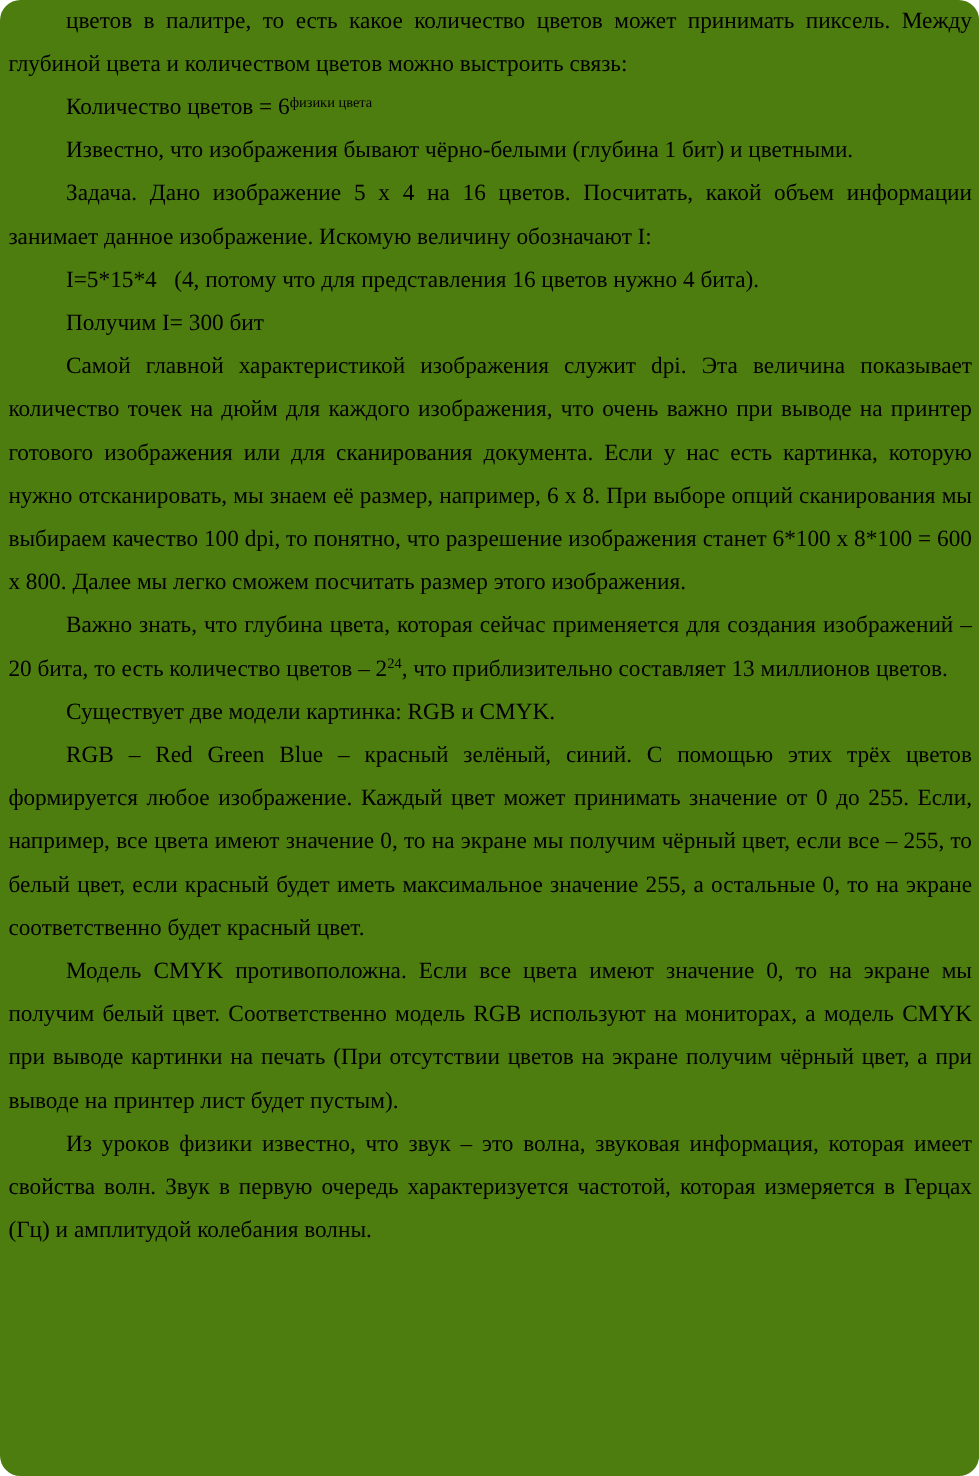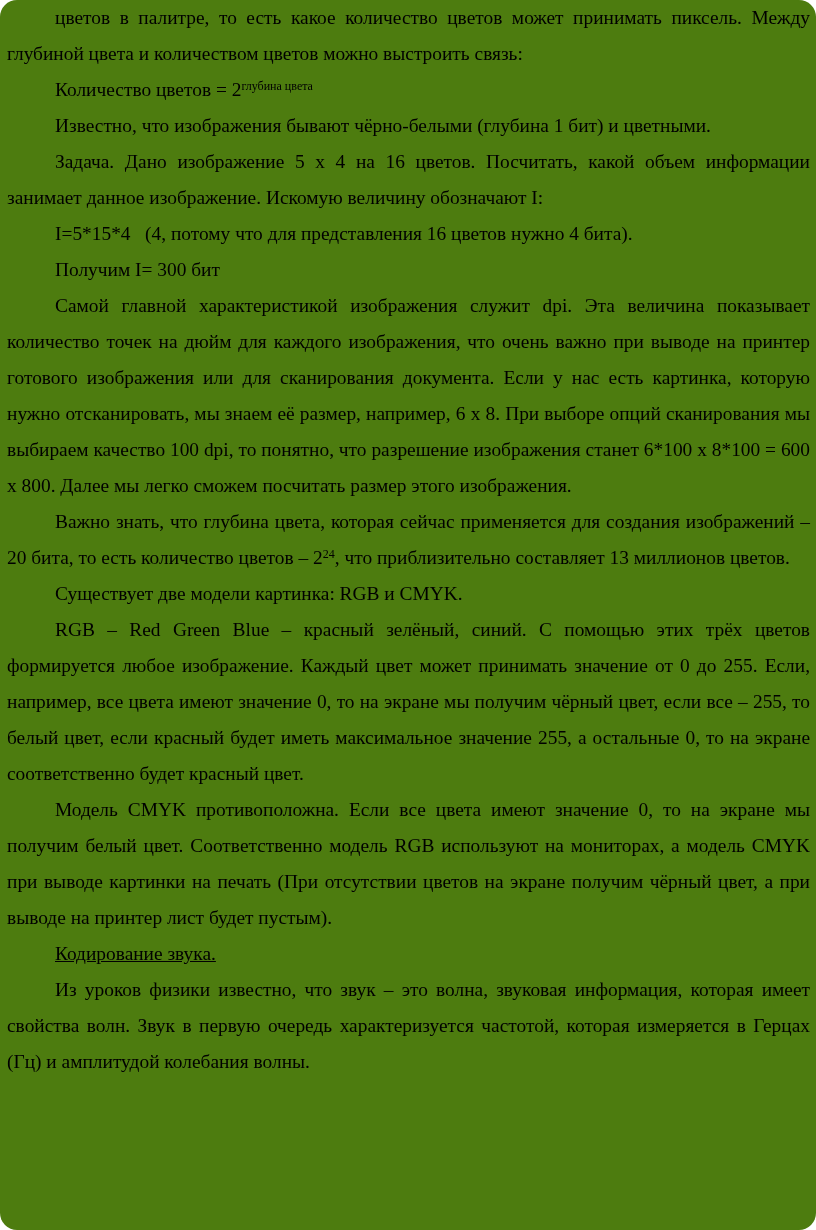--- a/index.html
+++ b/index.html
@@ -35,38 +35,37 @@
   }
   .underline { text-decoration: underline; }
 </style>
 </head>
 <body>
 
 <div class="page">
 
   <p class="para"><span class="run">цветов в палитре, то есть какое количество цветов может принимать пиксель. Между глубиной цвета и количеством цветов можно выстроить связь:</span></p>
 
-  <p class="para"><span class="run">Количество цветов = 2</span><sup class="sup">глубина цвета</sup></p>
+  <p class="para"><span class="run">Количество цветов = 6</span><sup class="sup">физики цвета</sup></p>
 
 
   <p class="para"><span class="run">Известно, что изображения бывают чёрно-белыми (глубина 1 бит) и цветными.</span></p>
 
   <p class="para"><span class="run">Задача. Дано изображение 5 х 4 на 16 цветов. Посчитать, какой объем информации занимает данное изображение. Искомую величину обозначают I:</span></p>
 
   <p class="para"><span class="run">I=5*15*4&nbsp;&nbsp; (4, потому что для представления 16 цветов нужно 4 бита).</span></p>
 
   <p class="para"><span class="run">Получим I= 300 бит</span></p>
 
   <p class="para"><span class="run">Самой главной характеристикой изображения служит dpi. Эта величина показывает количество точек на дюйм для каждого изображения, что очень важно при выводе на принтер готового изображения или для сканирования документа. Если у нас есть картинка, которую нужно отсканировать, мы знаем её размер, например, 6 х 8. При выборе опций сканирования мы выбираем качество 100 dpi, то понятно, что разрешение изображения станет 6*100 х 8*100 = 600 х 800. Далее мы легко сможем посчитать размер этого изображения.</span></p>
 
   <p class="para"><span class="run">Важно знать, что глубина цвета, которая сейчас применяется для создания изображений – 20 бита, то есть количество цветов – 2</span><sup class="sup">24</sup><span class="run">, что приблизительно составляет 13 миллионов цветов.</span></p>
 
   <p class="para"><span class="run">Существует две модели картинка: RGB и CMYK.</span></p>
 
   <p class="para"><span class="run">RGB – Red Green Blue – красный зелёный, синий. С помощью этих трёх цветов формируется любое изображение. Каждый цвет может принимать значение от 0 до 255. Если, например, все цвета имеют значение 0, то на экране мы получим чёрный цвет, если все – 255, то белый цвет, если красный будет иметь максимальное значение 255, а остальные 0, то на экране соответственно будет красный цвет.</span></p>
 
   <p class="para"><span class="run">Модель CMYK противоположна. Если все цвета имеют значение 0, то на экране мы получим белый цвет. Соответственно модель RGB используют на мониторах, а модель CMYK при выводе картинки на печать (При отсутствии цветов на экране получим чёрный цвет, а при выводе на принтер лист будет пустым).</span></p>
 
-  <p class="para"><span class="run underline">Кодирование звука.</span></p>
 
   <p class="para"><span class="run">Из уроков физики известно, что звук – это волна, звуковая информация, которая имеет свойства волн. Звук в первую очередь характеризуется частотой, которая измеряется в Герцах (Гц) и амплитудой колебания волны.</span></p>
 
 </div>
 
 </body></html>

